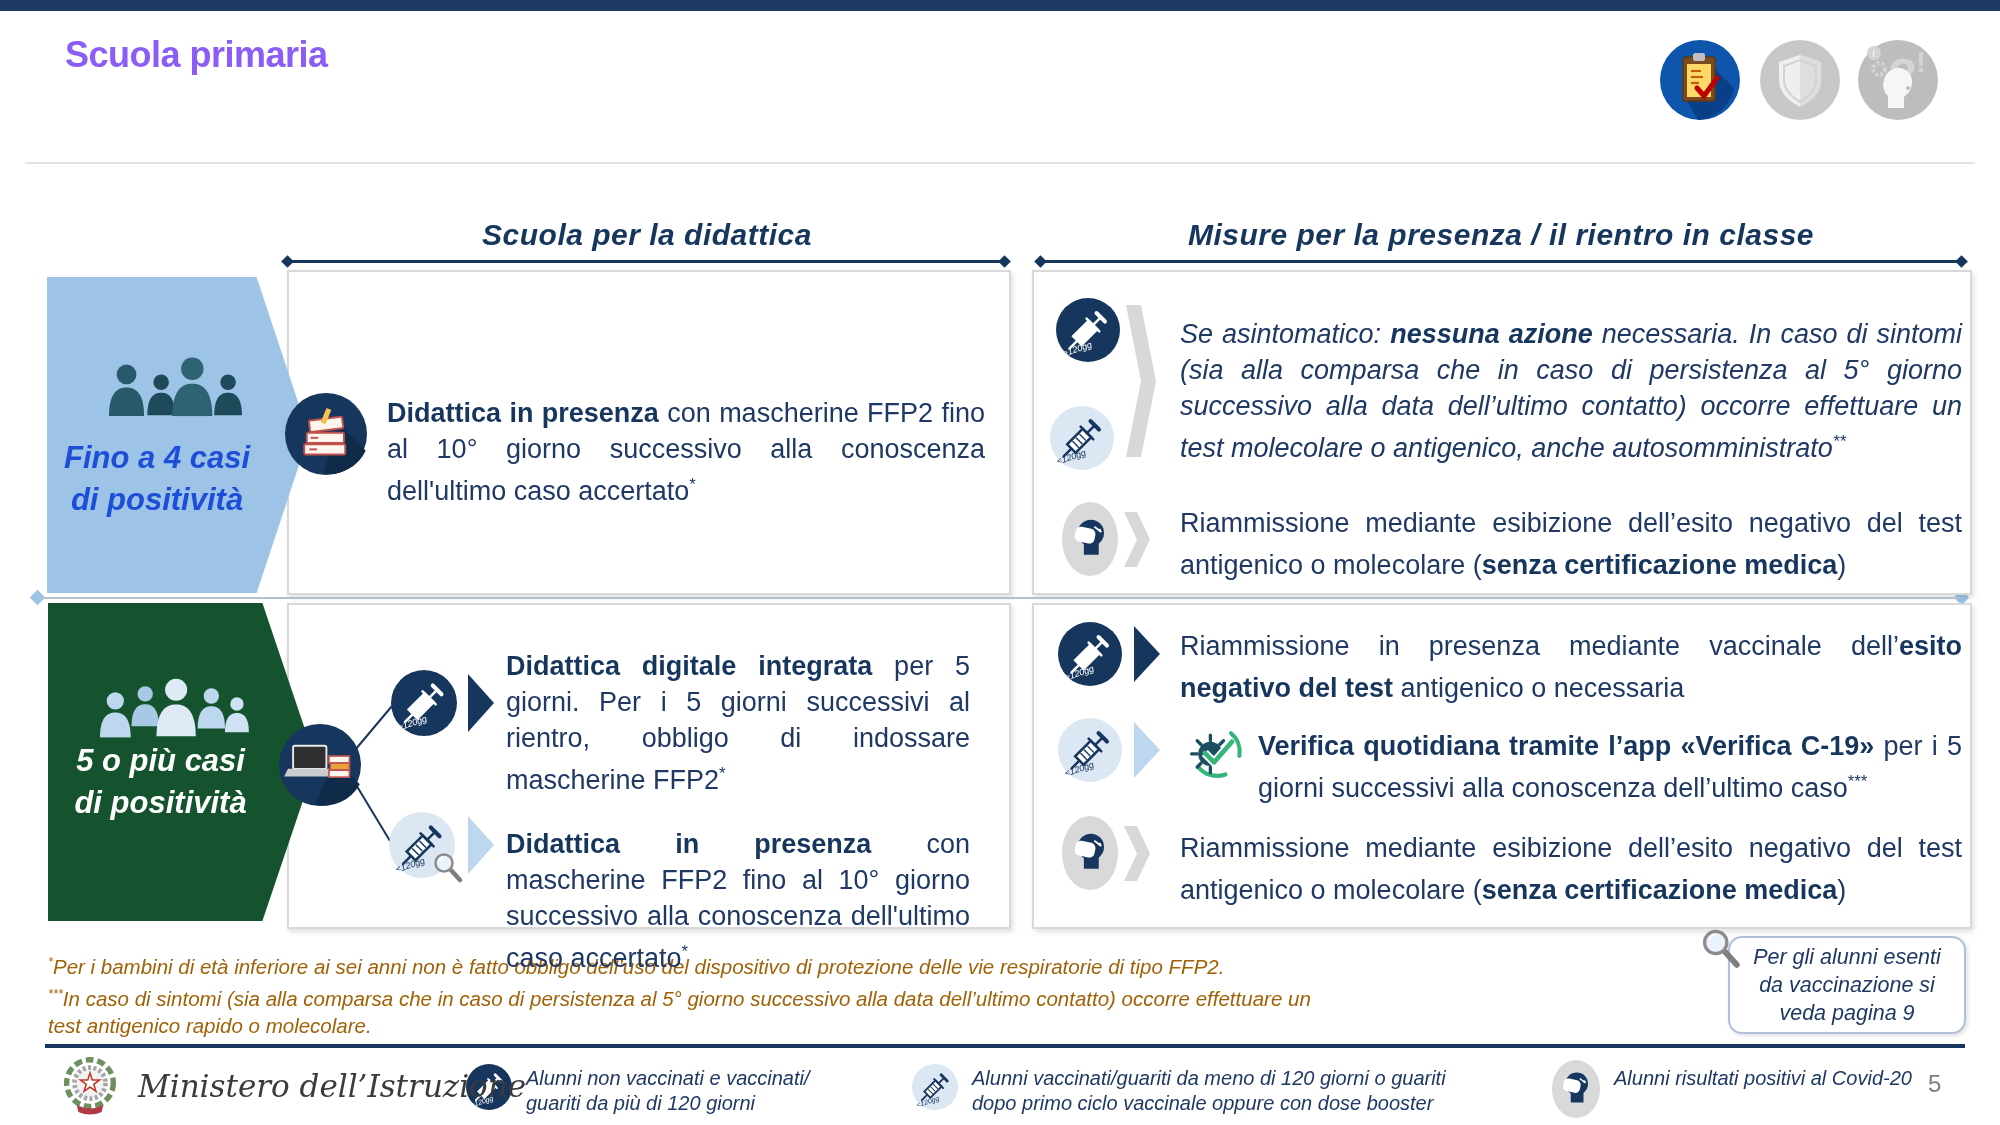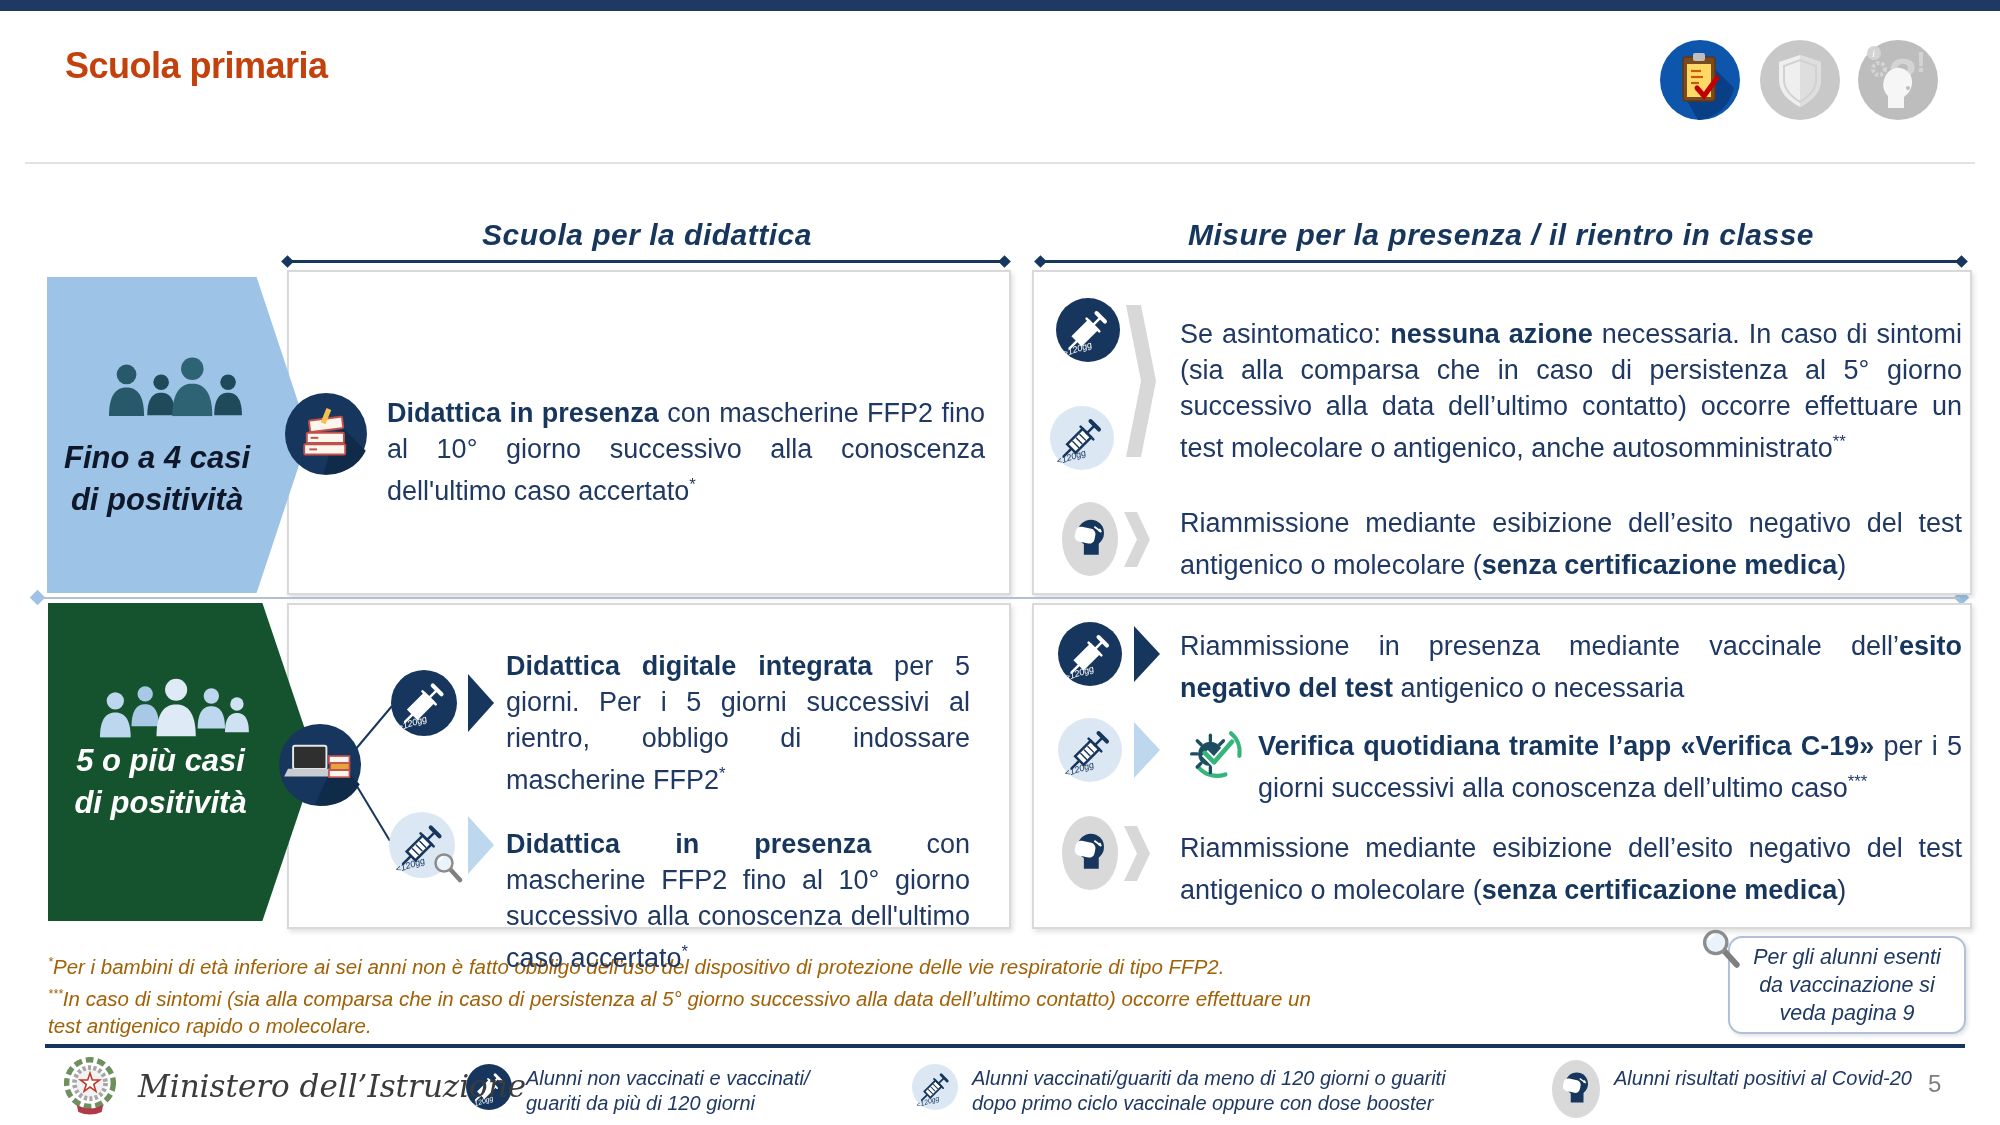--- a/index.html
+++ b/index.html
@@ -1,37 +1,37 @@
 <!DOCTYPE html>
 <html><head>
 <meta charset="utf-8">
 <style>
   html,body{margin:0;padding:0;}
   body{width:2000px;height:1125px;position:relative;background:#fff;
        font-family:"Liberation Sans",sans-serif;overflow:hidden;color:#1F3864;}
   .abs{position:absolute;}
   
   .topbar{left:0;top:0;width:2000px;height:11px;background:#1F3864;}
-  .title{left:65px;top:45px;font-size:36px;font-weight:bold;color:#c2410c;letter-spacing:-0.5px;}
+  .title{left:65px;top:34px;font-size:36px;font-weight:bold;color:#8b5cf6;letter-spacing:-0.5px;}
   .toprule{left:25px;top:162px;width:1950px;height:2px;background:#E3E3E3;}
   .topicon{top:40px;width:80px;height:80px;border-radius:50%;}
   
   .colhead{font-style:italic;font-weight:600;font-size:30px;color:#17365D;text-align:center;letter-spacing:0.5px;}
   .hline{height:3px;background:#17365D;}
   .dia{width:9px;height:9px;background:#17365D;transform:rotate(45deg);}
   .dia.lite{background:#9DC3E6;width:11px;height:11px;}
   
   .panel{background:#fff;border:2px solid #D9D9D9;box-shadow:2px 3px 5px rgba(0,0,0,.12);box-sizing:border-box;z-index:1;}
   .rowdiv{height:2px;background:#B4C0CE;z-index:2;}
   
   .pent{clip-path:polygon(0 0,80% 0,100% 50%,80% 100%,0 100%);z-index:3;}
   .pent1{background:#9DC3E6;}
   .pent2{background:#14532d;}
   .pent-label{position:absolute;left:0;width:84%;text-align:center;font-style:italic;font-weight:600;font-size:31px;line-height:42px;}
-  .pent1 .pent-label{color:#0f172a;}
+  .pent1 .pent-label{color:#1d4ed8;}
   .pent2 .pent-label{color:#fff;}
   
   .circ{border-radius:50%;z-index:5;}
   .circ svg{width:100%;height:100%;display:block;}
   .circ.dark{background:#17365D;color:#fff;--syrfill:#FFF;}
   .circ.lite{background:#DCE7F4;color:#17365D;--syrfill:#FFF;}
   .badge{position:absolute;left:6px;bottom:8px;font-size:9px;font-style:italic;transform:rotate(-18deg);white-space:nowrap;}
   .circ.dark .badge{color:#fff;}
   .circ.lite .badge{color:#17365D;}
   .maskwrap{background:#D9D9D9;border-radius:50%;z-index:5;}
@@ -217,21 +217,21 @@
     </svg>
   <span class="badge">&gt;120gg</span>
 </div>
 <div class="abs circ lite" style="left:1050px;top:406px;width:64px;height:64px;">
   <svg viewBox="0 0 64 64">
       <use href="#syringe"></use>
     </svg>
   <span class="badge">&lt;120gg</span>
 </div>
 <div class="abs chev" style="left:1126px;top:305px;width:30px;height:152px;"></div>
-<div class="abs mtext" style="left:1180px;top:316px;width:782px;">
+<div class="abs mtext" style="left:1180px;top:316px;width:782px;font-style:italic;">
   <span>Se asintomatico: </span><b>nessuna azione</b><span> necessaria. In caso di sintomi (sia alla comparsa che in caso di persistenza al 5° giorno successivo alla data dell’ultimo contatto) occorre effettuare un test molecolare o antigenico, anche autosomministrato</span><sup>**</sup>
 </div>
 <div class="abs maskwrap" style="left:1062px;top:502px;width:56px;height:74px;">
   <svg viewBox="0 0 64 64">
       <use href="#maskhead"></use>
     </svg>
 </div>
 <div class="abs chev" style="left:1124px;top:512px;width:26px;height:55px;"></div>
 <div class="abs mtext" style="left:1180px;top:505px;width:782px;">
   <span>Riammissione mediante esibizione dell’esito negativo del test antigenico o molecolare (</span><b>senza certificazione medica</b><span>)</span><sup></sup>

